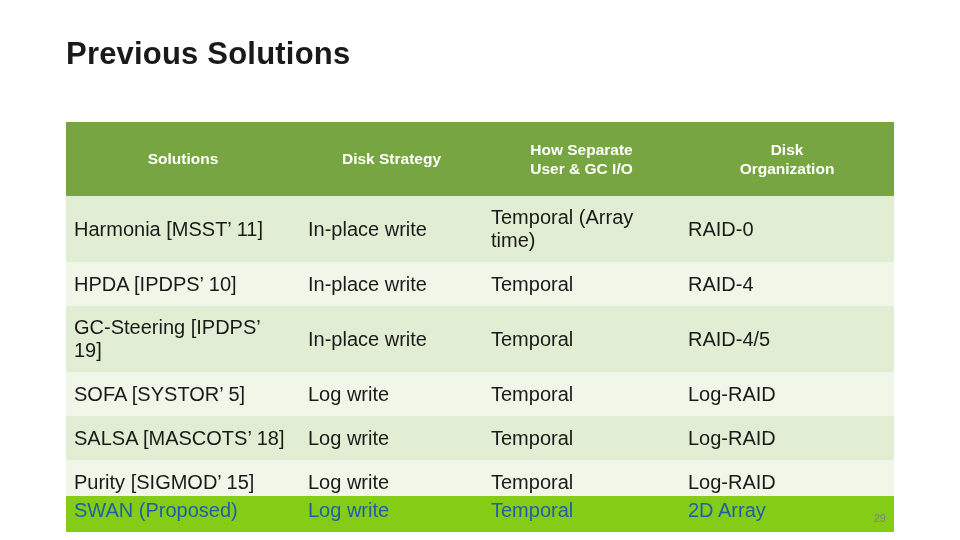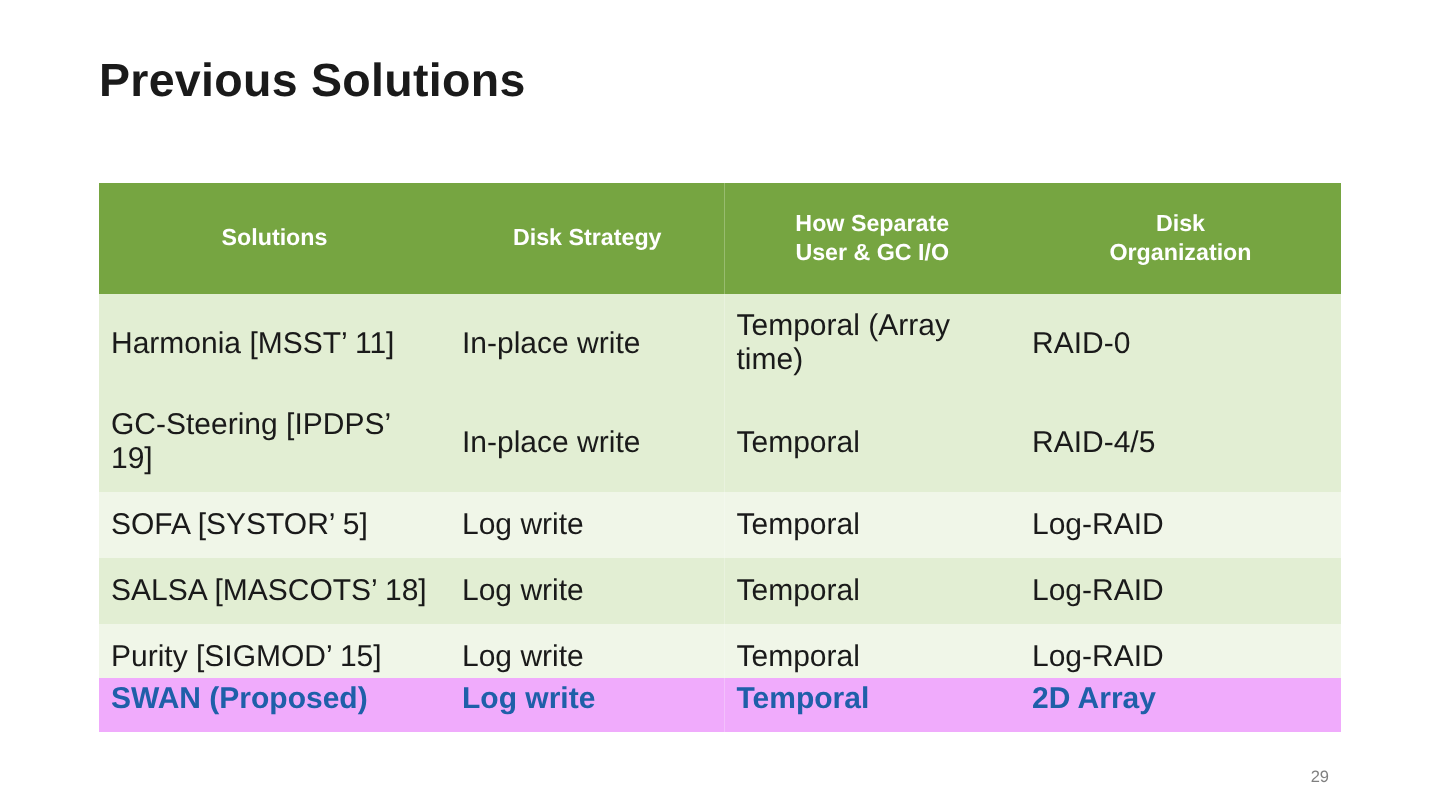--- a/index.html
+++ b/index.html
@@ -57,22 +57,22 @@
     padding: 10px 8px 10px 8px;
     vertical-align: middle;
     border: none;
     height: 24px;
   }
   tbody tr.odd td { background: #e2eed3; }
   tbody tr.even td { background: #f0f6e8; }
   tbody td.first { padding-left: 8px; }
   tbody tr.highlight td {
     color: #1f5fa9;
-    font-weight: bold;
-    background: #f0abfc;
+    font-weight: normal;
+    background: #84cc16;
     padding-top: 2px;
     padding-bottom: 10px;
   }
   tbody tr.purity td {
     padding-bottom: 2px;
   }
   .page-number {
     position: absolute;
     right: 74px;
     bottom: 16px;
@@ -111,20 +111,26 @@
         </th>
       </tr>
     </thead>
     <tbody id="table-body">
     <tr class="odd">
           <td class="first">Harmonia [MSST’ 11]</td>
           <td>In-place write</td>
           <td>Temporal (Array time)</td>
           <td>RAID-0</td>
         </tr>
+        <tr class="even">
+          <td class="first">HPDA [IPDPS’ 10]</td>
+          <td>In-place write</td>
+          <td>Temporal</td>
+          <td>RAID-4</td>
+        </tr>
         <tr class="odd">
           <td class="first">GC-Steering [IPDPS’ 19]</td>
           <td>In-place write</td>
           <td>Temporal</td>
           <td>RAID-4/5</td>
         </tr>
         <tr class="even">
           <td class="first">SOFA [SYSTOR’ 5]</td>
           <td>Log write</td>
           <td>Temporal</td>

